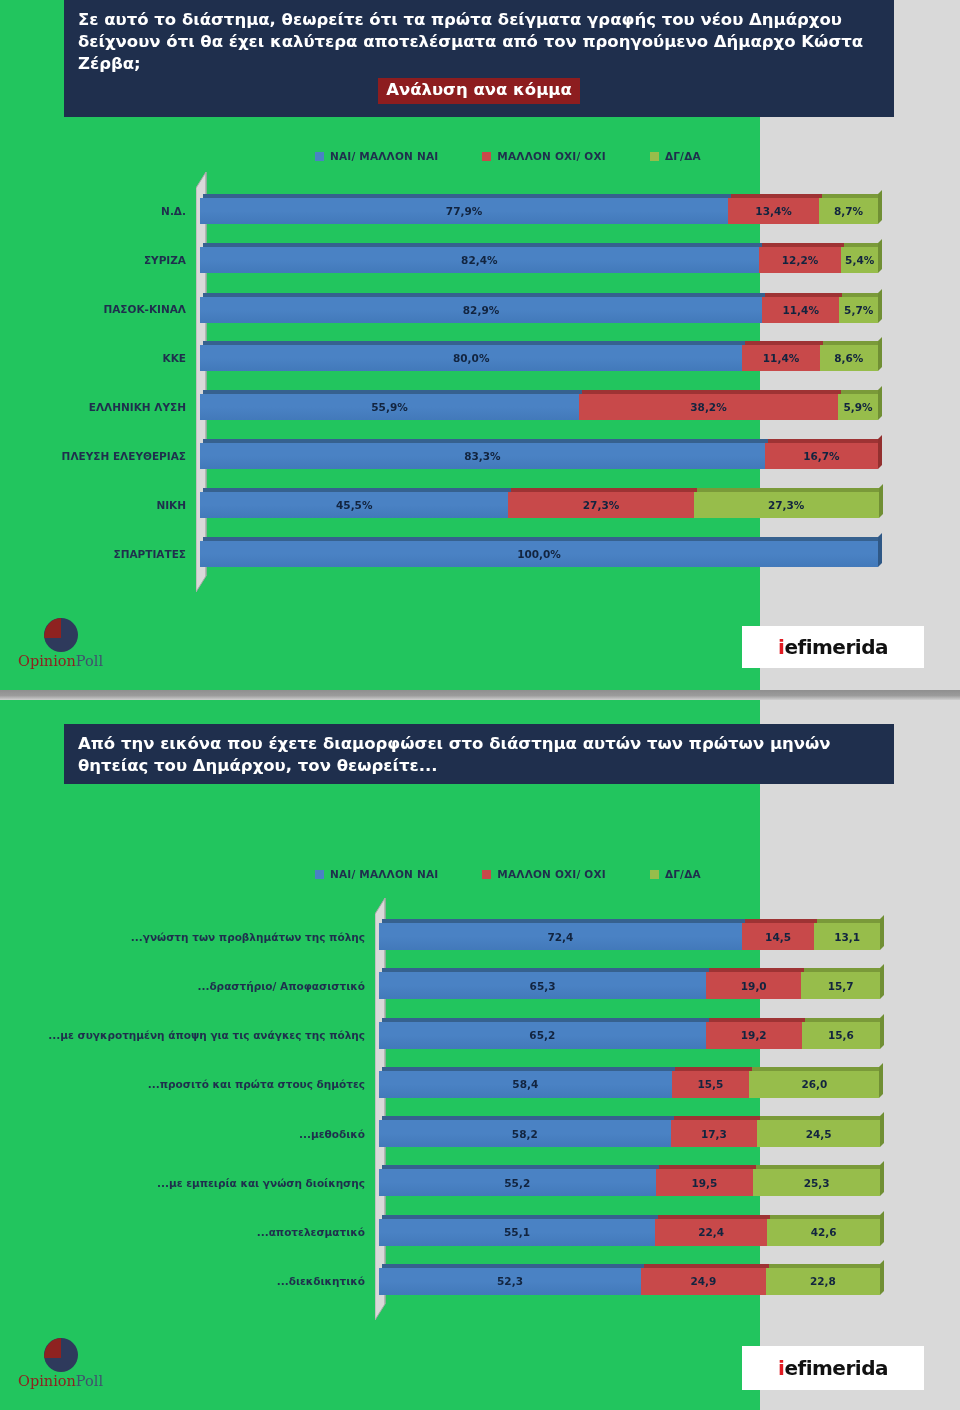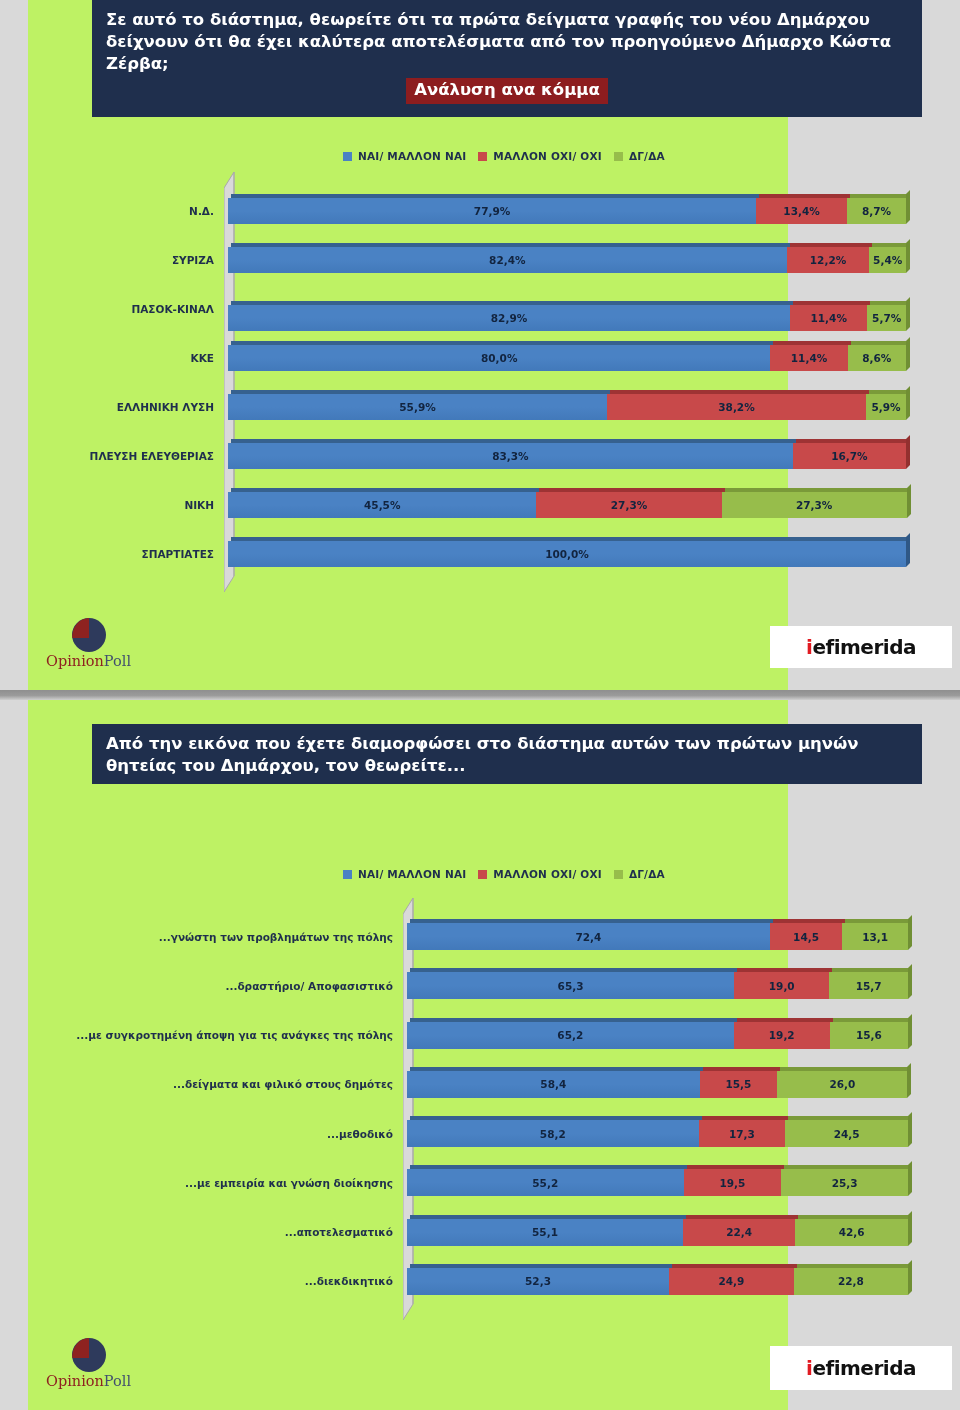--- a/index.html
+++ b/index.html
@@ -5,21 +5,21 @@
   * { box-sizing: border-box; }
   html, body {
     margin: 0; padding: 0;
     width: 960px; height: 1410px;
     background: #d9d9d9;
     font-family: "DejaVu Sans", "Liberation Sans", sans-serif;
   }
   .page { position: relative; width: 960px; height: 1410px; overflow: hidden; background: #d9d9d9; }
 
   
-  .slide { position: absolute; left: 0; width: 760px; background: #bef264; margin-left: 28px; }
+  .slide { position: absolute; left: 0; width: 760px; background: #22c55e; }
   .slide-1 { top: 0; height: 690px; }
   .divider { position: absolute; left: 0; top: 690px; width: 960px; height: 10px;
              background: linear-gradient(to bottom, #8f8f8f 0%, #9b9b9b 55%, #cfcfcf 100%); }
   .slide-2 { top: 700px; height: 710px; }
 
   
   .title-banner {
     position: absolute;
     background: #1f2f4d;
     color: #ffffff;
@@ -33,21 +33,21 @@
   .subtitle {
     display: inline-block;
     background: #8d1d1f;
     color: #ffffff;
     font-size: 16.5px;
     font-weight: bold;
     padding: 1px 8px 3px 8px;
   }
 
   
-  .legend { position: absolute; display: flex; align-items: center; gap: 12px;
+  .legend { position: absolute; display: flex; align-items: center; gap: 44px;
             font-size: 10.5px; font-weight: bold; color: #1f2f4d; letter-spacing: .2px; }
   .legend .item { display: flex; align-items: center; gap: 6px; }
   .swatch { width: 9px; height: 9px; display: inline-block; }
 
   
   .chart { position: absolute; }
   .axis-wall { position: absolute; top: 0; left: 0; }
   .axis-wall svg { display: block; }
 
   .rows { position: absolute; left: 0; top: 0; }
@@ -188,21 +188,21 @@
               <div class="seg green" style="left: 94.6%; width: 5.4%;">
                 <div class="face"></div>
                 <div class="top3d"></div>
                 <div class="side3d"></div>
                 <span class="val">5,4%</span>
               </div>
             </div>
           </div>
           <div class="row" style="height: 49px;">
             <div class="cat-label">ΠΑΣΟΚ-ΚΙΝΑΛ</div>
-            <div class="bar-wrap" style="height: 26px; top: 21px;">
+            <div class="bar-wrap" style="height: 26px; top: 13px;">
               <div class="seg blue" style="left: 0%; width: 82.9%;">
                 <div class="face"></div>
                 <div class="top3d"></div>
                 <span class="val">82,9%</span>
               </div>
               <div class="seg red" style="left: 82.9%; width: 11.4%;">
                 <div class="face"></div>
                 <div class="top3d"></div>
                 <span class="val">11,4%</span>
               </div>
@@ -410,21 +410,21 @@
               </div>
               <div class="seg green" style="left: 84.4%; width: 15.6%;">
                 <div class="face"></div>
                 <div class="top3d"></div>
                 <div class="side3d"></div>
                 <span class="val">15,6</span>
               </div>
             </div>
           </div>
           <div class="row" style="height: 49.25px;">
-            <div class="cat-label">...δείγματα και φιλικό στους δημότες</div>
+            <div class="cat-label">...προσιτό και πρώτα στους δημότες</div>
             <div class="bar-wrap" style="height: 27px; top: 11.125px;">
               <div class="seg blue" style="left: 0%; width: 58.4%;">
                 <div class="face"></div>
                 <div class="top3d"></div>
                 <span class="val">58,4</span>
               </div>
               <div class="seg red" style="left: 58.4%; width: 15.5%;">
                 <div class="face"></div>
                 <div class="top3d"></div>
                 <span class="val">15,5</span>

